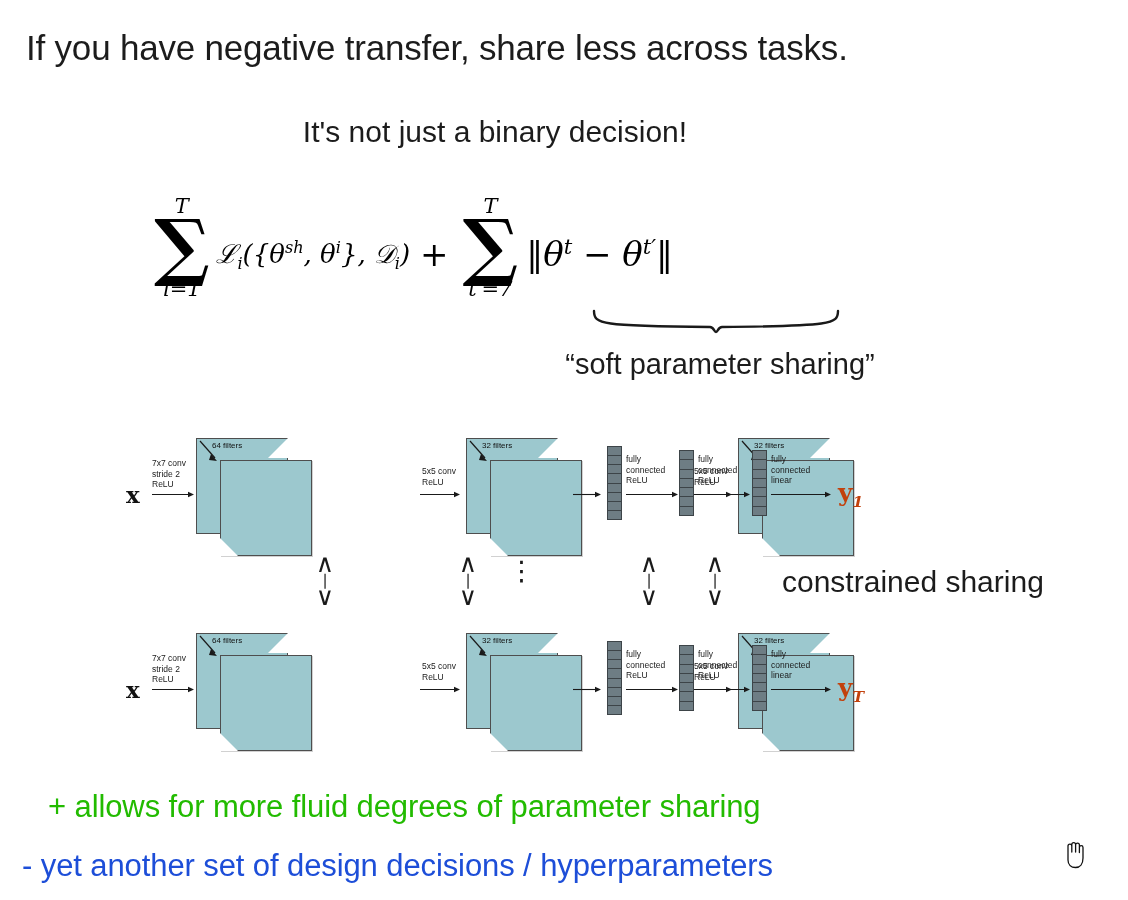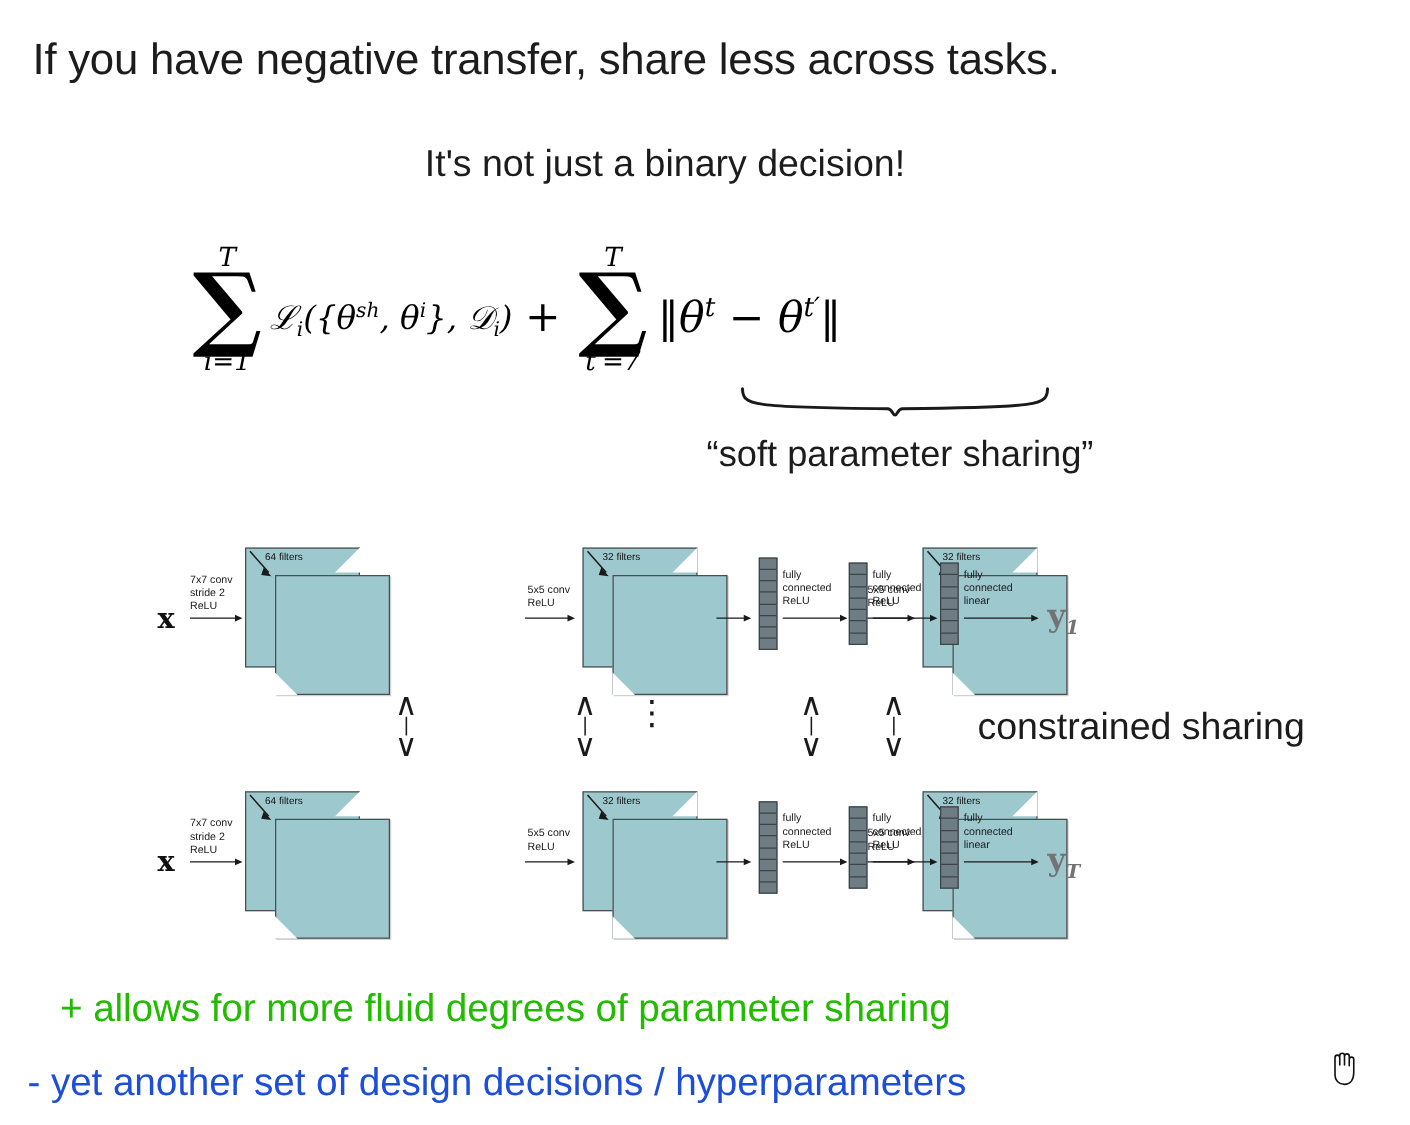--- a/index.html
+++ b/index.html
@@ -26,21 +26,20 @@
   #headline .bold { font-weight: normal; }
 
   #subtitle {
     position: absolute;
     left: 0; top: 115px;
     width: 990px;
     text-align: center;
     font-size: 30px;
     color: #1c1c1c;
     white-space: nowrap;
-    padding-left: 37px;
   }
 
   
   #equation {
     position: absolute;
     left: 150px; top: 178px;
     height: 140px;
     font-family: "DejaVu Serif", serif;
     color: #000;
     display: flex;
@@ -116,21 +115,21 @@
     font-family: "DejaVu Serif", serif;
     font-weight: bold;
     font-size: 23px;
     color: #111;
   }
   .outlabel {
     position: absolute;
     font-family: "DejaVu Serif", serif;
     font-weight: bold;
     font-size: 25px;
-    color: #737373;
+    color: #c2410c;
   }
   .outlabel sub { font-size: .62em; font-style: italic; font-weight: bold; }
 
   .convtext {
     position: absolute;
     font-size: 8.5px;
     line-height: 10.5px;
     color: #1a1a1a;
     white-space: nowrap;
   }

